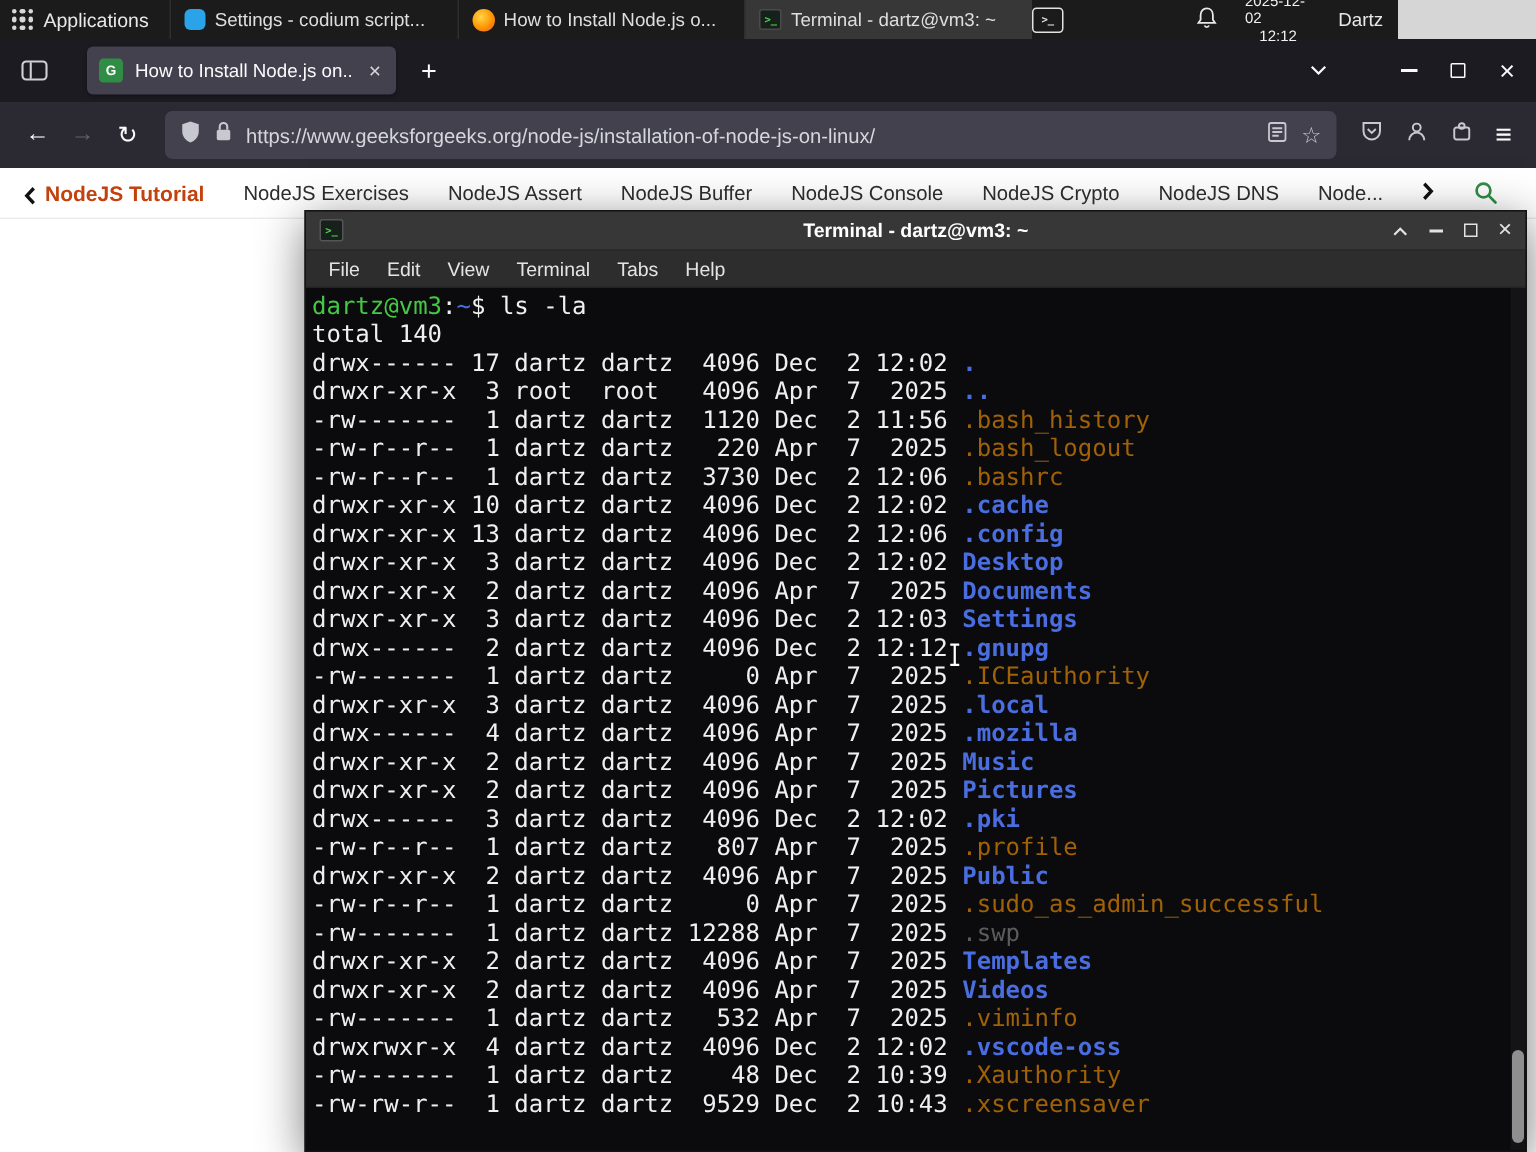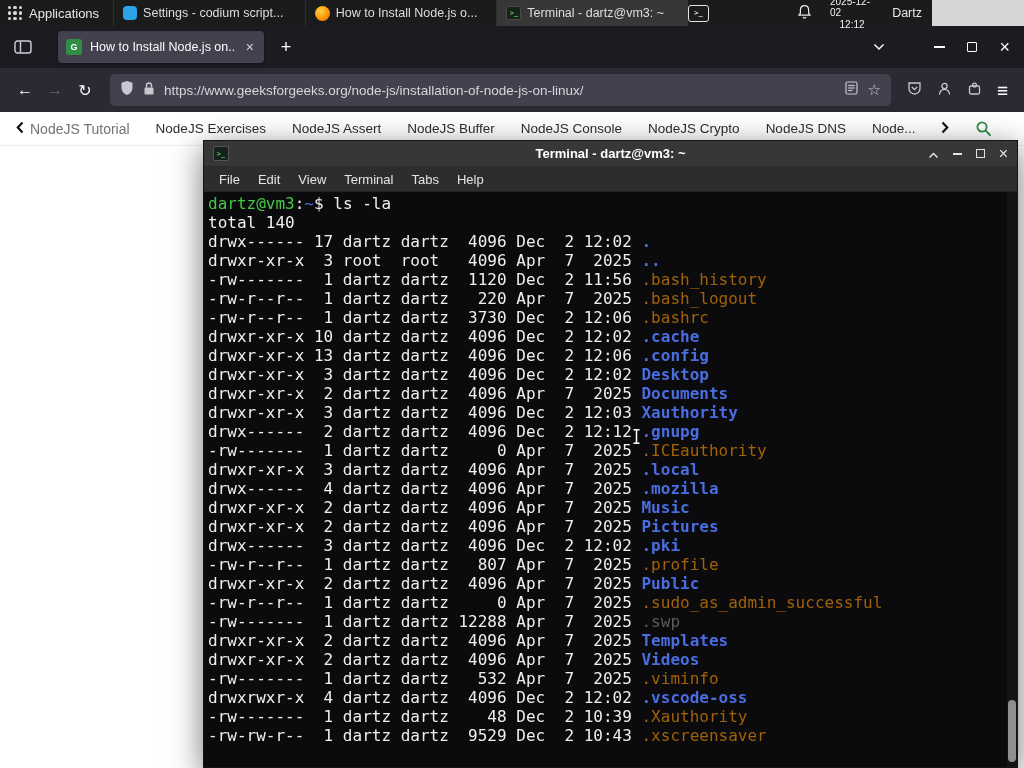--- a/index.html
+++ b/index.html
@@ -53,21 +53,21 @@
   .urlbar{flex:1;height:32px;background:#42414d;border-radius:5px;display:flex;align-items:center;
           padding:0 10px;gap:9px;margin:0 10px}
   .url-text{flex:1;font-size:13.5px;color:#d6d6dd;white-space:nowrap;overflow:hidden}
   .star{font-size:15px;color:#c8c8d0}
   .nav-right{display:flex;align-items:center;gap:15px;padding:0 6px}
   .hamburger{font-size:19px;color:#fbfbfe;line-height:1}
 
   .page{height:656px;background:#fff;position:relative}
   .gfg-nav{height:34px;background:#fff;border-bottom:1px solid #ededed;display:flex;align-items:center;
            padding:0 16px;gap:26px;font-size:13.5px;color:#2e2e2e;white-space:nowrap;overflow:hidden}
-  .gfg-back{display:flex;align-items:flex-start;gap:6px;font-weight:normal;font-size:14px;color:#737373}
+  .gfg-back{display:flex;align-items:flex-end;gap:6px;font-weight:bold;font-size:14px;color:#c2410c}
   .gfg-link{color:#2e2e2e}
   .gfg-search{margin-left:auto;margin-right:34px;display:flex;align-items:center}
 
   
   .terminal{position:absolute;left:203px;top:140px;width:815px;height:628px;z-index:40;
             background:#0b0b0e;border:1px solid #151515;box-shadow:0 8px 30px rgba(0,0,0,.55)}
   .titlebar{height:26px;background:#373737;position:relative;display:flex;align-items:center;padding:0 9px;
             border-bottom:1px solid #2a2a2a}
   .tb-icon{width:16px;height:15px;border-radius:2px;background:#17211b;border:1px solid #555;
            color:#54d154;font:bold 7px "DejaVu Sans Mono",monospace;display:flex;align-items:center;justify-content:center}
@@ -277,21 +277,21 @@
         <div class="tline">total 140</div>
         <div class="tline"><span>drwx------ 17 dartz dartz  4096 Dec  2 12:02 </span><span class="fname dir">.</span></div>
         <div class="tline"><span>drwxr-xr-x  3 root  root   4096 Apr  7  2025 </span><span class="fname dir">..</span></div>
         <div class="tline"><span>-rw-------  1 dartz dartz  1120 Dec  2 11:56 </span><span class="fname file">.bash_history</span></div>
         <div class="tline"><span>-rw-r--r--  1 dartz dartz   220 Apr  7  2025 </span><span class="fname file">.bash_logout</span></div>
         <div class="tline"><span>-rw-r--r--  1 dartz dartz  3730 Dec  2 12:06 </span><span class="fname file">.bashrc</span></div>
         <div class="tline"><span>drwxr-xr-x 10 dartz dartz  4096 Dec  2 12:02 </span><span class="fname dir">.cache</span></div>
         <div class="tline"><span>drwxr-xr-x 13 dartz dartz  4096 Dec  2 12:06 </span><span class="fname dir">.config</span></div>
         <div class="tline"><span>drwxr-xr-x  3 dartz dartz  4096 Dec  2 12:02 </span><span class="fname dir">Desktop</span></div>
         <div class="tline"><span>drwxr-xr-x  2 dartz dartz  4096 Apr  7  2025 </span><span class="fname dir">Documents</span></div>
-        <div class="tline"><span>drwxr-xr-x  3 dartz dartz  4096 Dec  2 12:03 </span><span class="fname dir">Xauthority</span></div>
+        <div class="tline"><span>drwxr-xr-x  3 dartz dartz  4096 Dec  2 12:03 </span><span class="fname dir">Settings</span></div>
         <div class="tline"><span>drwx------  2 dartz dartz  4096 Dec  2 12:12 </span><span class="fname dir">.gnupg</span></div>
         <div class="tline"><span>-rw-------  1 dartz dartz     0 Apr  7  2025 </span><span class="fname file">.ICEauthority</span></div>
         <div class="tline"><span>drwxr-xr-x  3 dartz dartz  4096 Apr  7  2025 </span><span class="fname dir">.local</span></div>
         <div class="tline"><span>drwx------  4 dartz dartz  4096 Apr  7  2025 </span><span class="fname dir">.mozilla</span></div>
         <div class="tline"><span>drwxr-xr-x  2 dartz dartz  4096 Apr  7  2025 </span><span class="fname dir">Music</span></div>
         <div class="tline"><span>drwxr-xr-x  2 dartz dartz  4096 Apr  7  2025 </span><span class="fname dir">Pictures</span></div>
         <div class="tline"><span>drwx------  3 dartz dartz  4096 Dec  2 12:02 </span><span class="fname dir">.pki</span></div>
         <div class="tline"><span>-rw-r--r--  1 dartz dartz   807 Apr  7  2025 </span><span class="fname file">.profile</span></div>
         <div class="tline"><span>drwxr-xr-x  2 dartz dartz  4096 Apr  7  2025 </span><span class="fname dir">Public</span></div>
         <div class="tline"><span>-rw-r--r--  1 dartz dartz     0 Apr  7  2025 </span><span class="fname file">.sudo_as_admin_successful</span></div>

